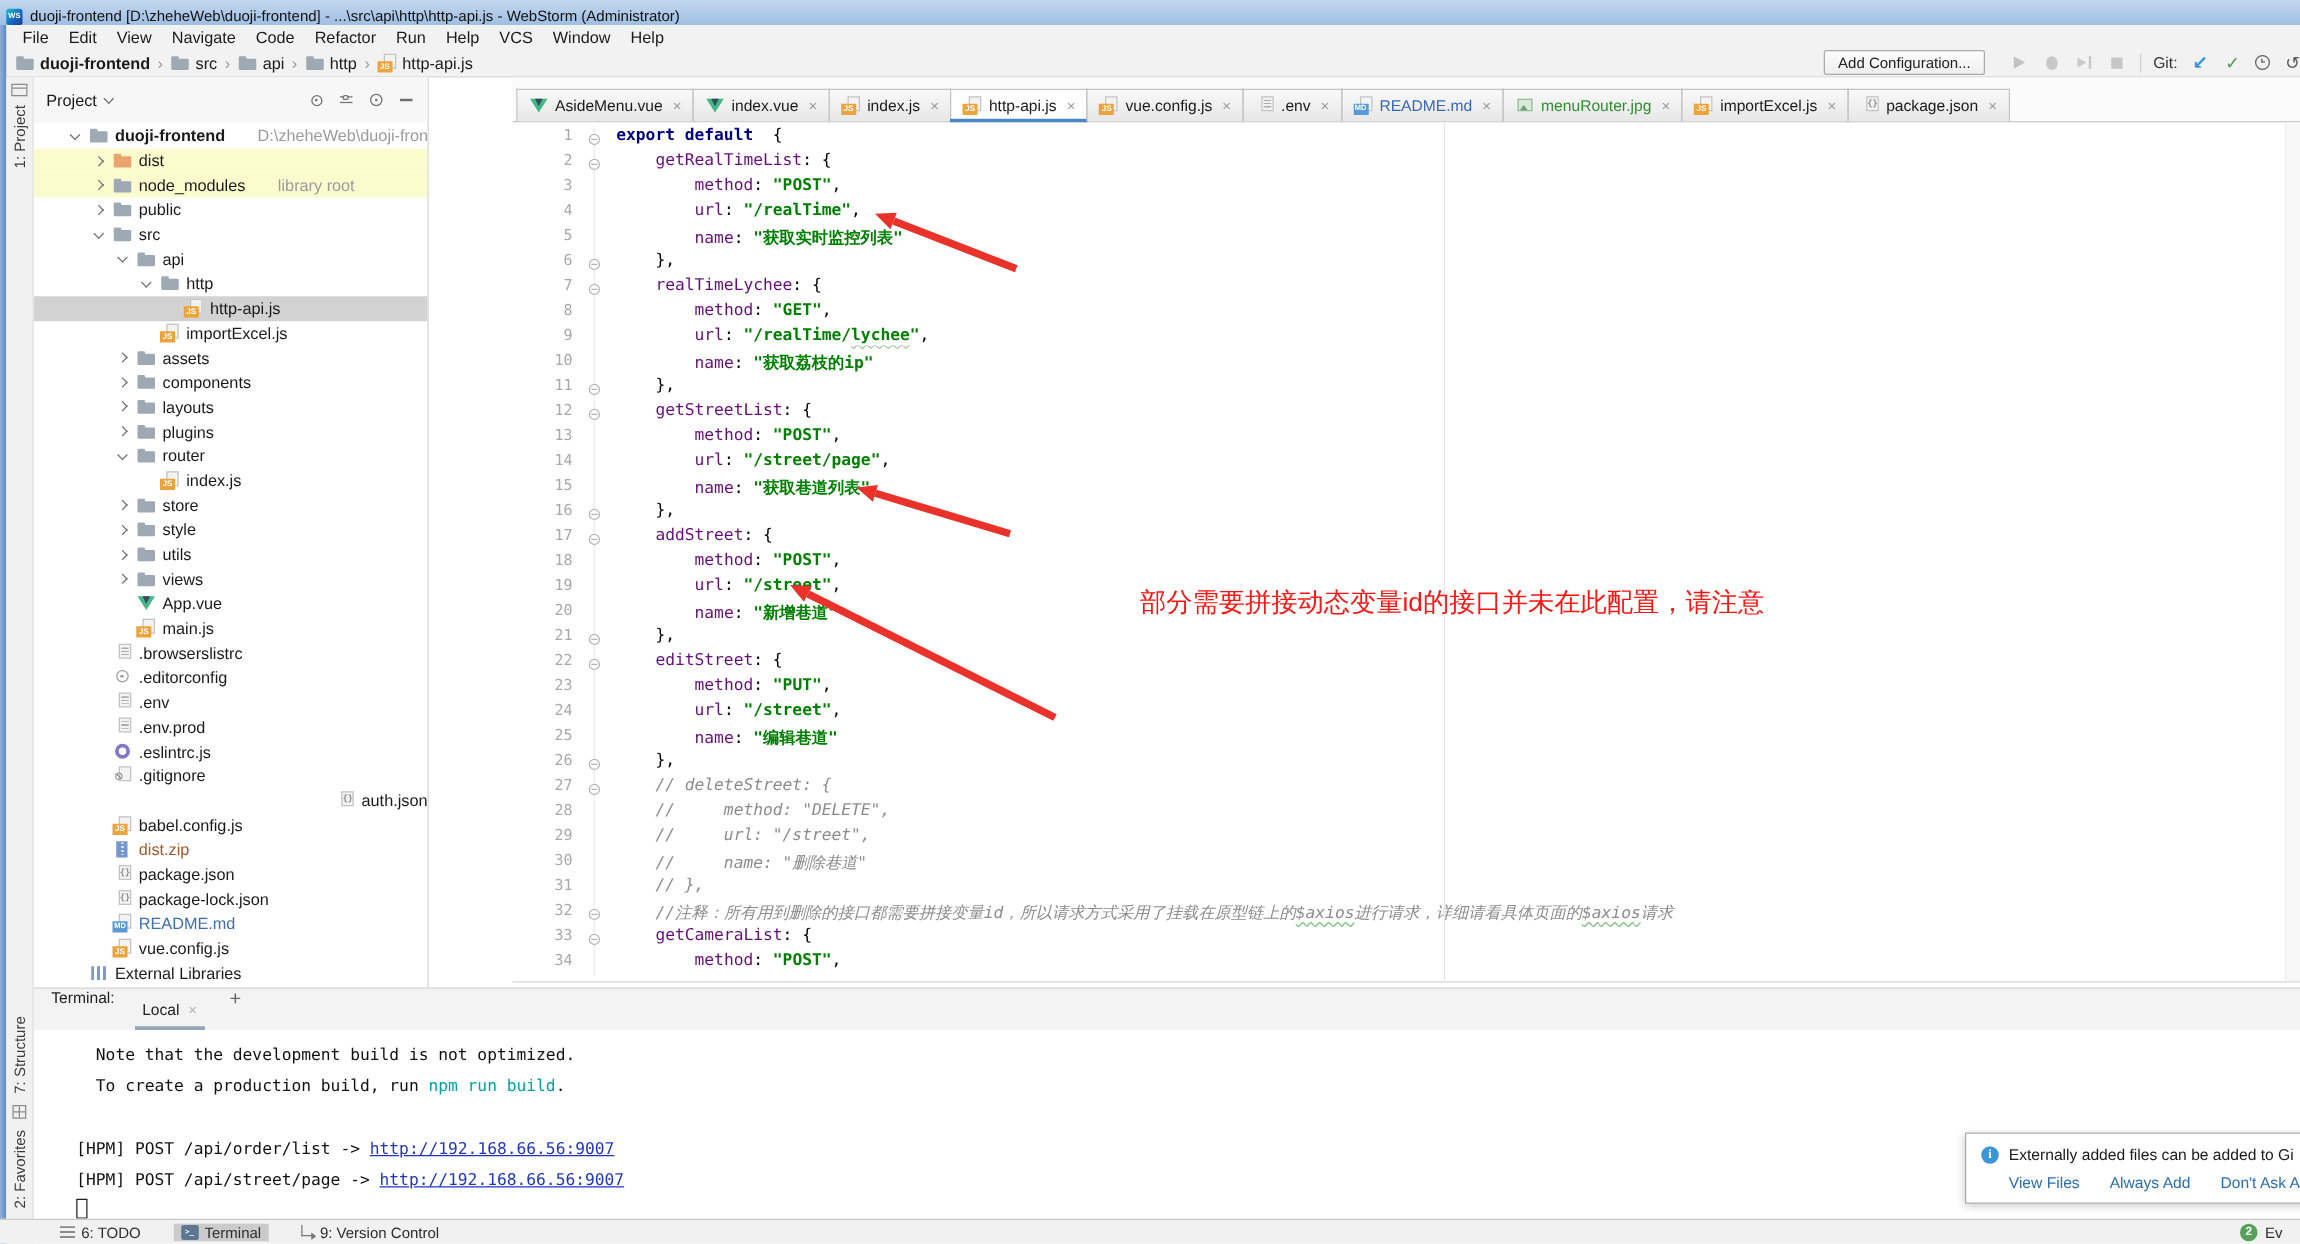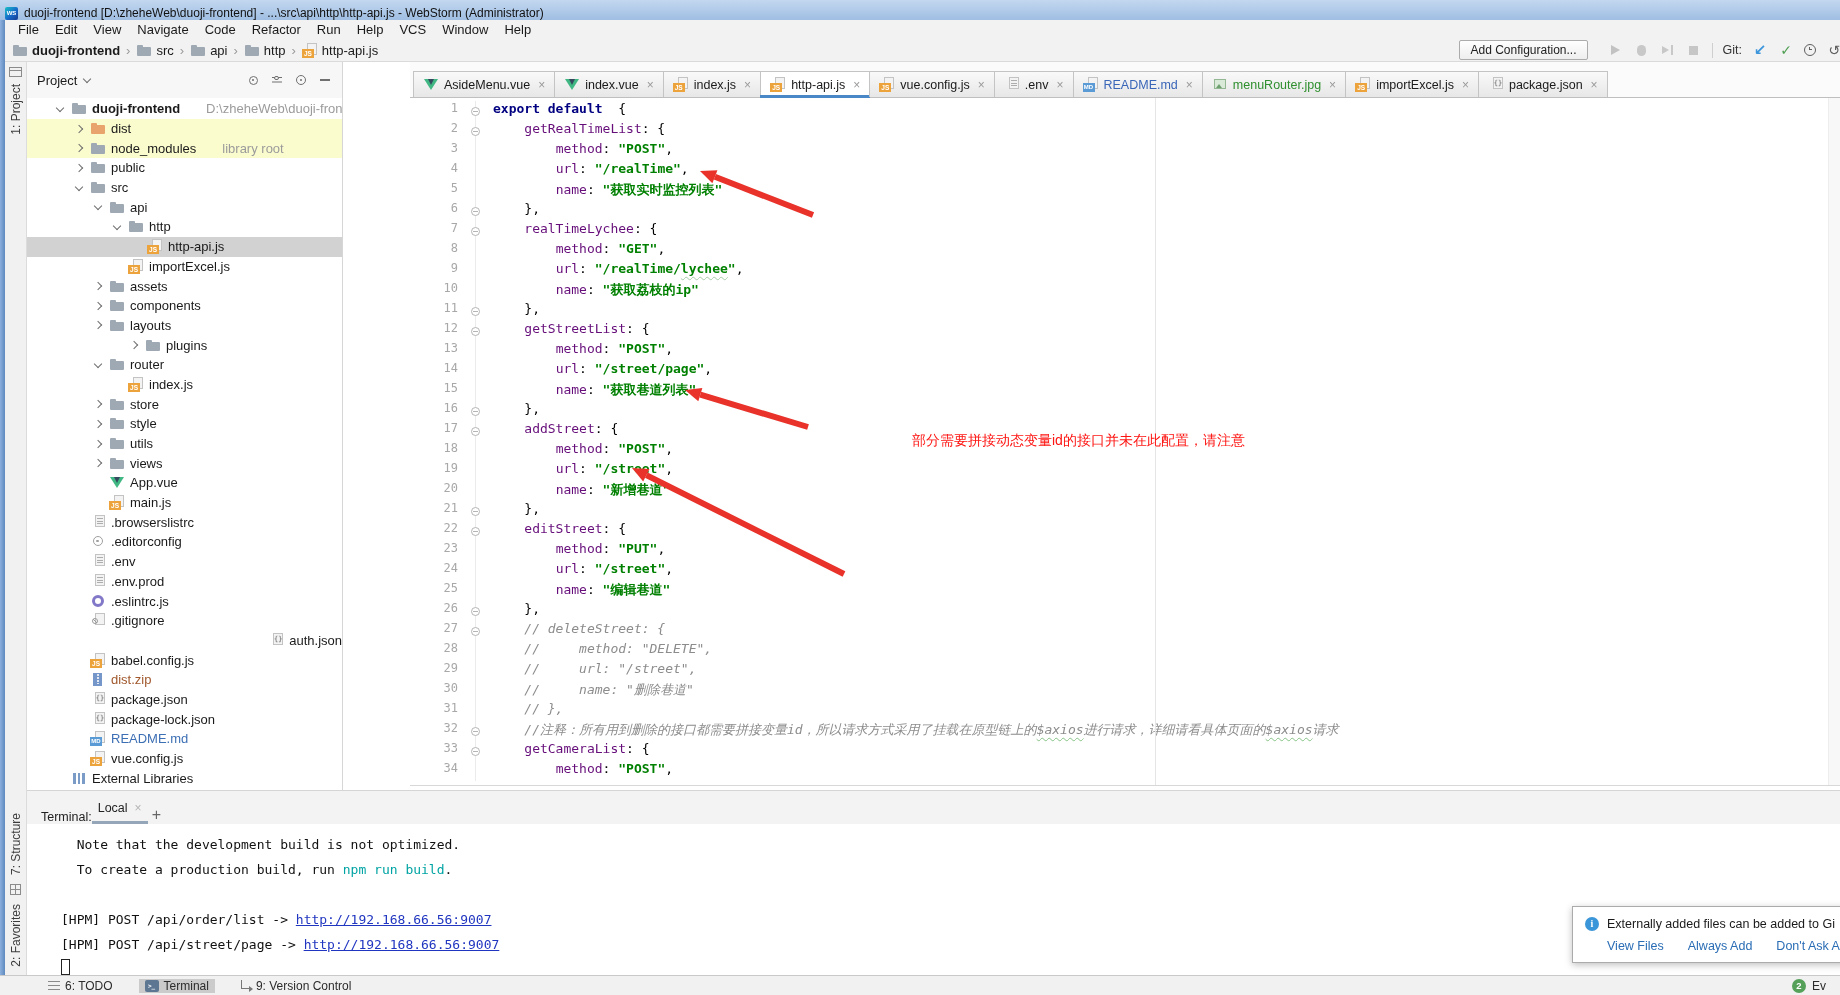--- a/index.html
+++ b/index.html
@@ -127,26 +127,26 @@
   .tk-k{color:#000080;font-weight:bold}
   .tk-p{color:#660e7a}
   .tk-s{color:#008000;font-weight:bold}
   .tk-n{color:#000}
   .tk-c{color:#8c8c8c;font-style:italic}
   .tk-u{color:#8c8c8c;font-style:italic;text-decoration:underline wavy #86c386 1px;text-underline-offset:3px}
   .tk-t{color:#008000;font-weight:bold;text-decoration:underline wavy #a9cba9 1px;text-underline-offset:3px}
   .margin-guide{position:absolute;left:745px;top:0;bottom:0;width:1px;background:#e6e6e6}
   .ed-scroll{position:absolute;right:0;top:0;bottom:0;width:11px;background:#f8f8f8;border-left:1px solid #ededed}
 
-  .annotation-text{position:absolute;left:912px;top:432px;font-size:14px;white-space:nowrap;z-index:5}
+  .annotation-text{position:absolute;left:912px;top:468px;font-size:21px;white-space:nowrap;z-index:5}
   #arrows{position:absolute;left:0;top:0;width:1840px;height:995px;pointer-events:none;z-index:6}
 
   
   .term-bar{position:absolute;left:27px;top:790px;right:0;height:34px;background:#f3f3f3;border-top:1px solid #d5d5d5;
-    display:flex;align-items:flex-end;font-size:12.5px;color:#222;padding-left:14px;box-sizing:border-box;}
+    display:flex;align-items:flex-start;font-size:12.5px;color:#222;padding-left:14px;box-sizing:border-box;gap:16px}
   .term-tab{display:flex;align-items:center;gap:7px;position:relative;padding:0 6px;height:100%}
   .term-tab::after{content:"";position:absolute;left:0;right:0;bottom:0;height:3px;background:#94a6b8}
   .term-x{color:#b5b5b5;font-size:12px}
   .term-plus{color:#666;font-size:16px;margin-left:4px}
   .terminal{position:absolute;left:27px;top:824px;right:0;height:151px;background:#fff;
     font:13px "DejaVu Sans Mono",monospace;color:#111;padding:8px 0 0 34px;box-sizing:border-box;overflow:hidden}
   .tline{height:25px;line-height:25px;white-space:pre}
   .tn{color:#111}
   .tc{color:#00a3a3}
   .tl{color:#2136c0;text-decoration:underline}
@@ -342,21 +342,21 @@
         <span class="ic ic-folder"></span>
         <span>components</span>
       </div>
       <div class="trow" style="padding-left: 64px;">
         <span class="chsp">
           <span class="chev right"></span>
         </span>
         <span class="ic ic-folder"></span>
         <span>layouts</span>
       </div>
-      <div class="trow" style="padding-left: 100px;">
+      <div class="trow" style="padding-left: 64px;">
         <span class="chsp">
           <span class="chev right"></span>
         </span>
         <span class="ic ic-folder"></span>
         <span>plugins</span>
       </div>
       <div class="trow" style="padding-left: 64px;">
         <span class="chsp">
           <span class="chev down"></span>
         </span>

